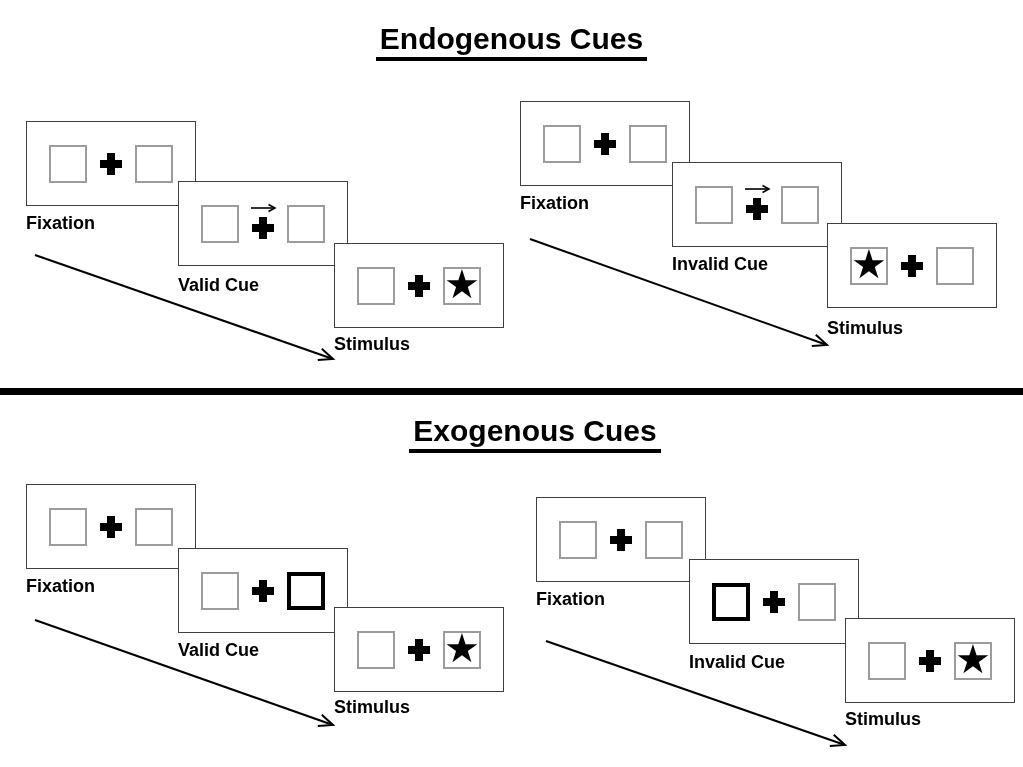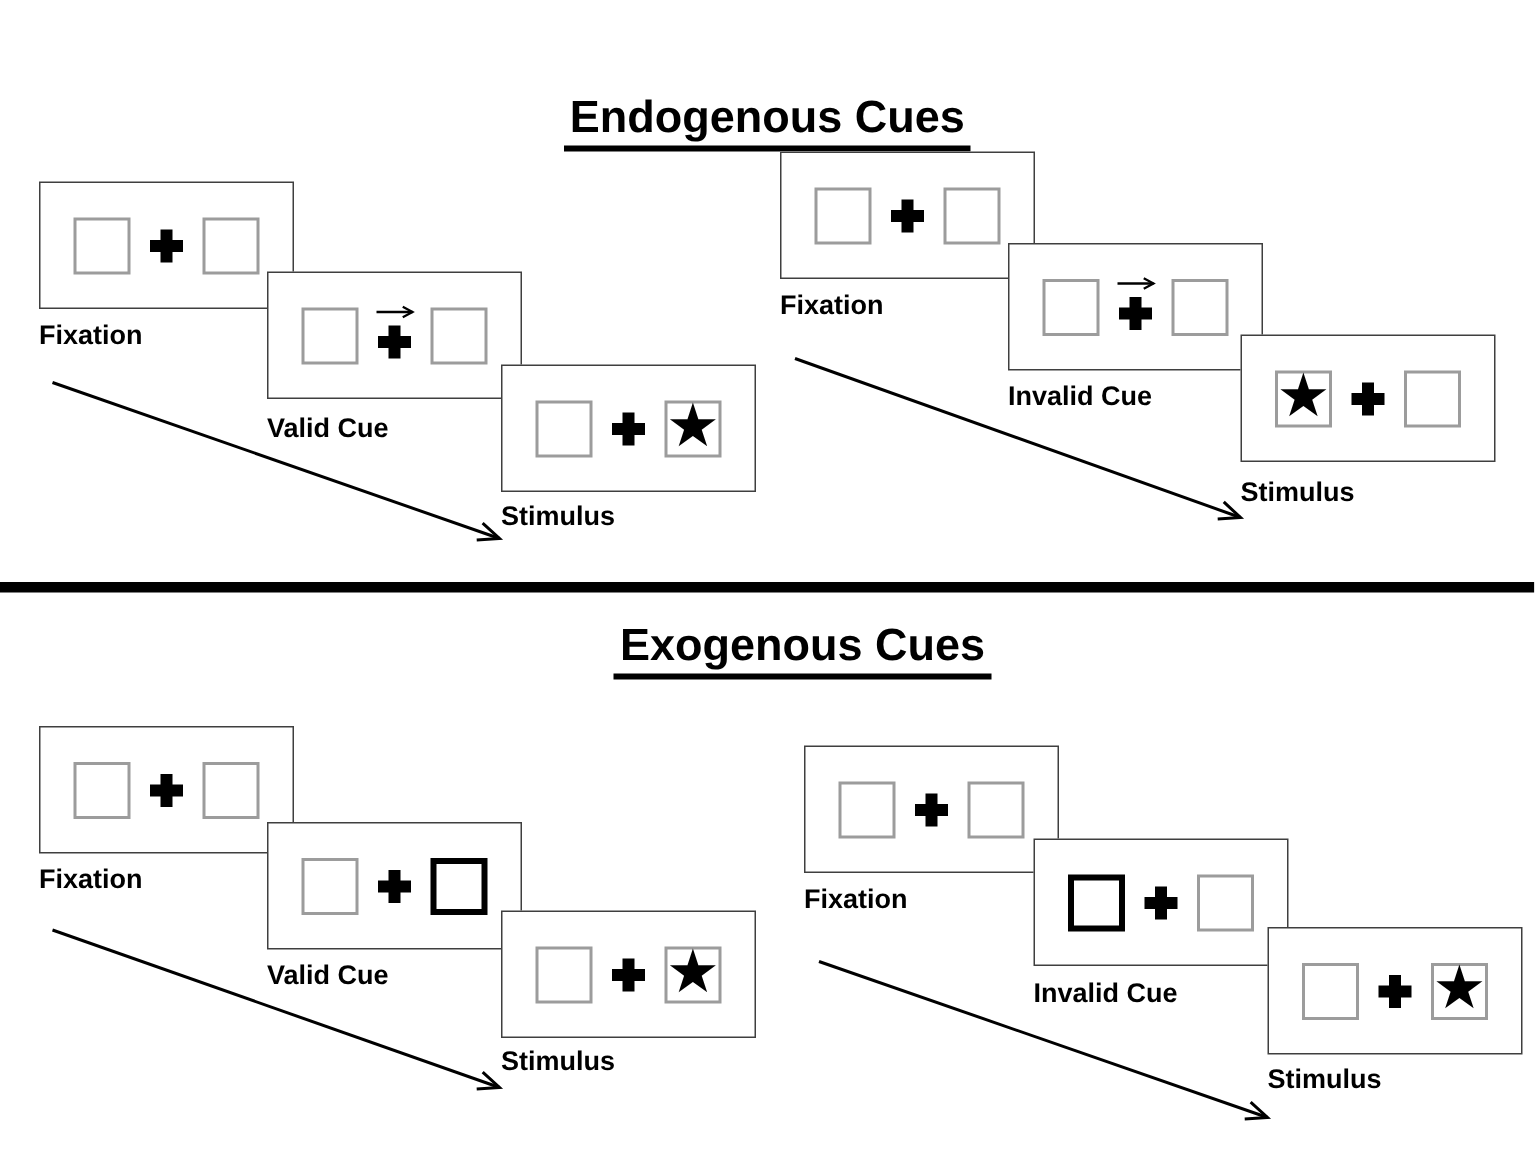--- a/index.html
+++ b/index.html
@@ -37,21 +37,21 @@
       <marker id="ah-big" markerUnits="userSpaceOnUse" markerWidth="20" markerHeight="18" refX="16" refY="8" orient="auto">
         <path d="M2,2 L16,8 L2,14" fill="none" stroke="#000" stroke-width="2"></path>
       </marker>
       <marker id="ah-small" markerUnits="userSpaceOnUse" markerWidth="10" markerHeight="10" refX="8" refY="5" orient="auto">
         <path d="M1.5,1.5 L8,5 L1.5,8.5" fill="none" stroke="#000" stroke-width="1.5"></path>
       </marker>
     </defs>
   </svg>
 
   <div>
-    <div class="section-title" style="top:22px;margin-top:40px;">
+    <div class="section-title" style="top:22px;">
       <span class="u">Endogenous Cues</span>
     </div>
 
     <div>
       <div class="panel" style="left:26px;top:121px;">
         <div class="box"></div>
         <div class="cross">
             <i class="h"></i>
             <i class="v"></i>
           </div>

